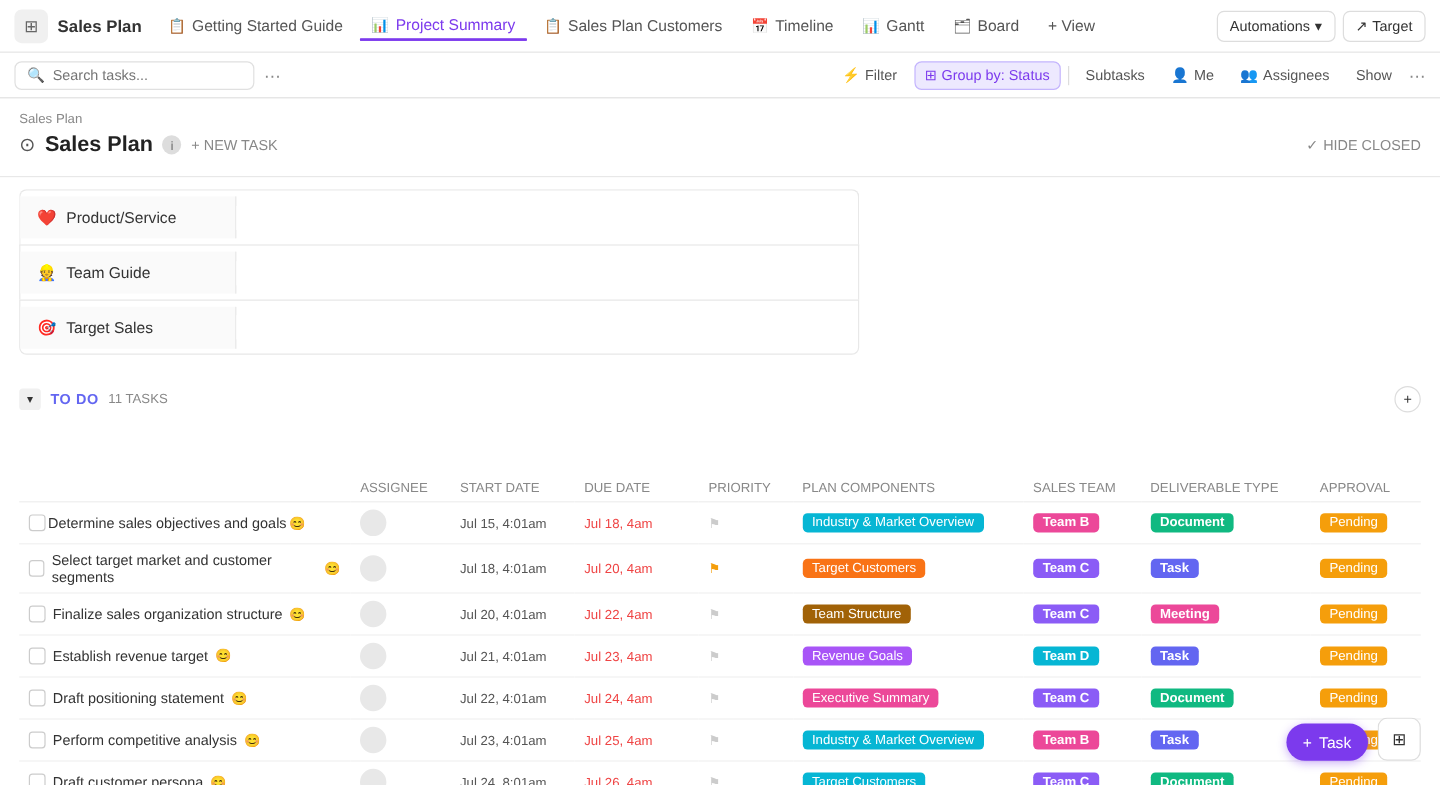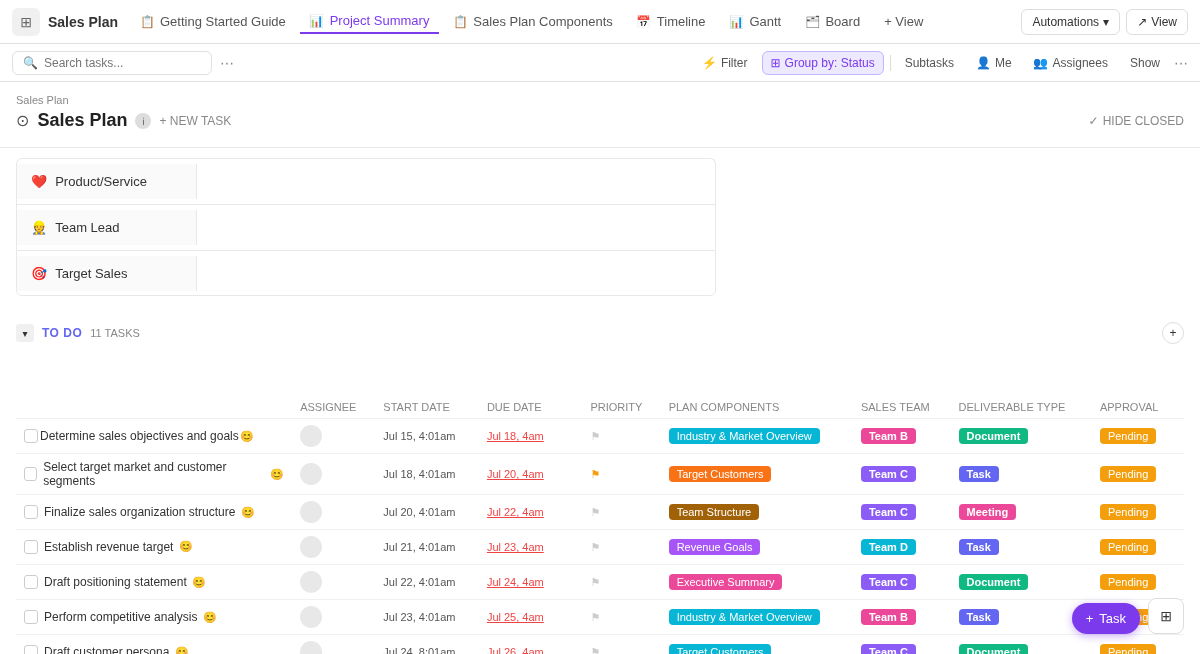--- a/index.html
+++ b/index.html
@@ -62,21 +62,21 @@
 
     
     .task-table { width: 100%; border-collapse: collapse; font-size: 12px; margin-top: 44px; }
     .task-table th { text-align: left; padding: 5px 8px; font-size: 11px; font-weight: 500; color: #888; border-bottom: 1px solid #eee; white-space: nowrap; }
     .task-table td { padding: 6px 8px; border-bottom: 1px solid #f0f0f0; vertical-align: middle; }
     .task-checkbox { width: 14px; height: 14px; border: 1.5px solid #ccc; border-radius: 3px; display: inline-block; }
     .task-name { color: #333; font-size: 12px; }
     .task-emoji { font-size: 11px; }
     .assignee-avatar { width: 22px; height: 22px; border-radius: 50%; background: #e8e8e8; display: inline-flex; align-items: center; justify-content: center; font-size: 9px; color: #888; }
     .date-text { font-size: 11px; color: #555; }
-    .date-red { color: #ef4444; font-weight: 500; text-decoration: underline; }
+    .date-red { color: #ef4444; font-weight: 500; }
     .flag-icon { font-size: 11px; color: #ccc; }
     .plan-chip { display: inline-block; border-radius: 4px; padding: 2px 8px; font-size: 11px; font-weight: 500; color: #fff; text-align: center; white-space: nowrap; }
     .team-chip { display: inline-block; border-radius: 4px; padding: 2px 8px; font-size: 11px; font-weight: 600; color: #fff; text-align: center; }
     .deliverable-chip { display: inline-block; border-radius: 4px; padding: 2px 8px; font-size: 11px; font-weight: 600; color: #fff; text-align: center; }
     .approval-chip { display: inline-block; border-radius: 4px; padding: 2px 8px; font-size: 11px; font-weight: 500; color: #fff; text-align: center; }
 
     
     .add-task-fab { position: fixed; bottom: 20px; right: 60px; background: #7c3aed; color: #fff; border-radius: 20px; padding: 8px 14px; font-size: 13px; font-weight: 500; display: flex; align-items: center; gap: 6px; cursor: pointer; box-shadow: 0 2px 8px rgba(124,58,237,0.4); }
     .grid-btn { position: fixed; bottom: 20px; right: 16px; width: 36px; height: 36px; background: #fff; border: 1px solid #ddd; border-radius: 8px; display: flex; align-items: center; justify-content: center; cursor: pointer; font-size: 14px; }
 
@@ -103,21 +103,21 @@
     <span style="font-size:12px">📋</span>
     <span>Getting Started Guide</span>
   </div>
   <div class="nav-tab active" style="position:relative">
     <span style="font-size:12px;color:#7c3aed">📊</span>
     <span style="color:#7c3aed">Project Summary</span>
     <div style="position:absolute;bottom:-2px;left:0;right:0;height:2px;background:#7c3aed;border-radius:2px"></div>
   </div>
   <div class="nav-tab">
     <span style="font-size:12px">📋</span>
-    <span>Sales Plan Components</span>
+    <span>Sales Plan Customers</span>
   </div>
   <div class="nav-tab">
     <span style="font-size:12px">📅</span>
     <span>Timeline</span>
   </div>
   <div class="nav-tab">
     <span style="font-size:12px">📊</span>
     <span>Gantt</span>
   </div>
   <div class="nav-tab">
@@ -128,21 +128,21 @@
     <span>+ View</span>
   </div>
   <div class="nav-spacer"></div>
   <div class="nav-actions">
     <div class="nav-btn">
       <span>Automations</span>
       <span>▾</span>
     </div>
     <div class="nav-btn">
       <span>↗</span>
-      <span>View</span>
+      <span>Target</span>
     </div>
   </div>
 </div>
 
 <div class="toolbar">
   <div class="search-box">
     <span style="color:#aaa;font-size:12px">🔍</span>
     <input type="text" placeholder="Search tasks..." style="">
   </div>
   <span style="color:#888;cursor:pointer;font-size:14px">⋯</span>
@@ -198,21 +198,21 @@
       <div class="field-row">
         <div class="field-label">
           <span>❤️</span>
           <span>Product/Service</span>
         </div>
         <div class="field-value"></div>
       </div>
       <div class="field-row">
         <div class="field-label">
           <span>👷</span>
-          <span>Team Lead</span>
+          <span>Team Guide</span>
         </div>
         <div class="field-value"></div>
       </div>
       <div class="field-row">
         <div class="field-label">
           <span>🎯</span>
           <span>Target Sales</span>
         </div>
         <div class="field-value"></div>
       </div>

